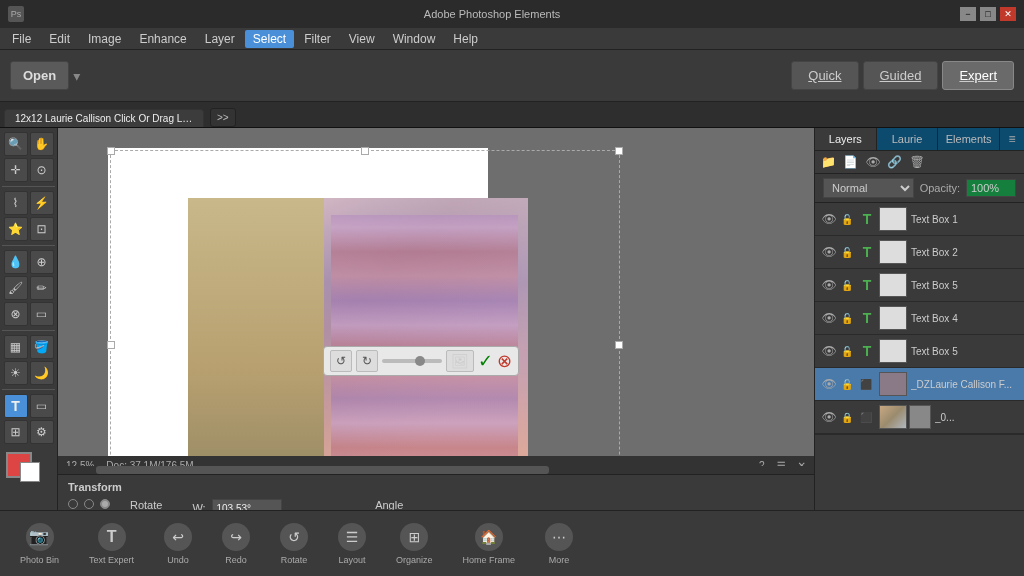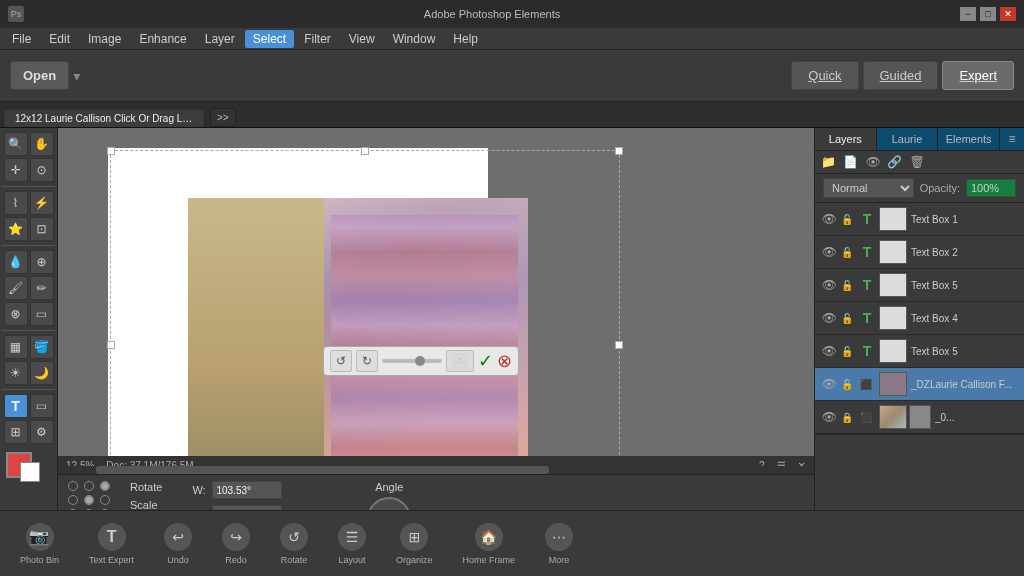--- a/index.html
+++ b/index.html
@@ -260,20 +260,21 @@
     <div style="position:absolute;bottom:108px;left:0;right:0;height:18px;background:#333;display:flex;align-items:center;padding:0 8px;font-size:10px;color:#aaa;gap:12px;">
       <span>12.5%</span>
       <span>Doc: 37.1M/176.5M</span>
       <div style="flex:1;"></div>
       <span style="cursor:pointer;">?</span>
       <span style="cursor:pointer;">☰</span>
       <span style="cursor:pointer;">✕</span>
     </div>
 
     <div style="position:absolute;bottom:0;left:0;right:0;height:108px;background:#3a3a3a;border-top:1px solid #222;padding:6px 10px;">
+      <div style="font-size:11px;color:#ccc;margin-bottom:6px;font-weight:bold;">Transform</div>
       <div style="display:flex;gap:20px;align-items:flex-start;">
 
         <div style="display:flex;flex-direction:column;gap:4px;">
           <div style="display:flex;gap:6px;">
             <div class="radio-dot" style="width:10px;height:10px;border-radius:50%;border:1px solid #888;"></div>
             <div class="radio-dot" style="width:10px;height:10px;border-radius:50%;border:1px solid #888;"></div>
             <div class="radio-dot selected" style="width:10px;height:10px;border-radius:50%;border:1px solid #888;background:#888;"></div>
           </div>
           <div style="display:flex;gap:6px;">
             <div class="radio-dot" style="width:10px;height:10px;border-radius:50%;border:1px solid #888;"></div>

